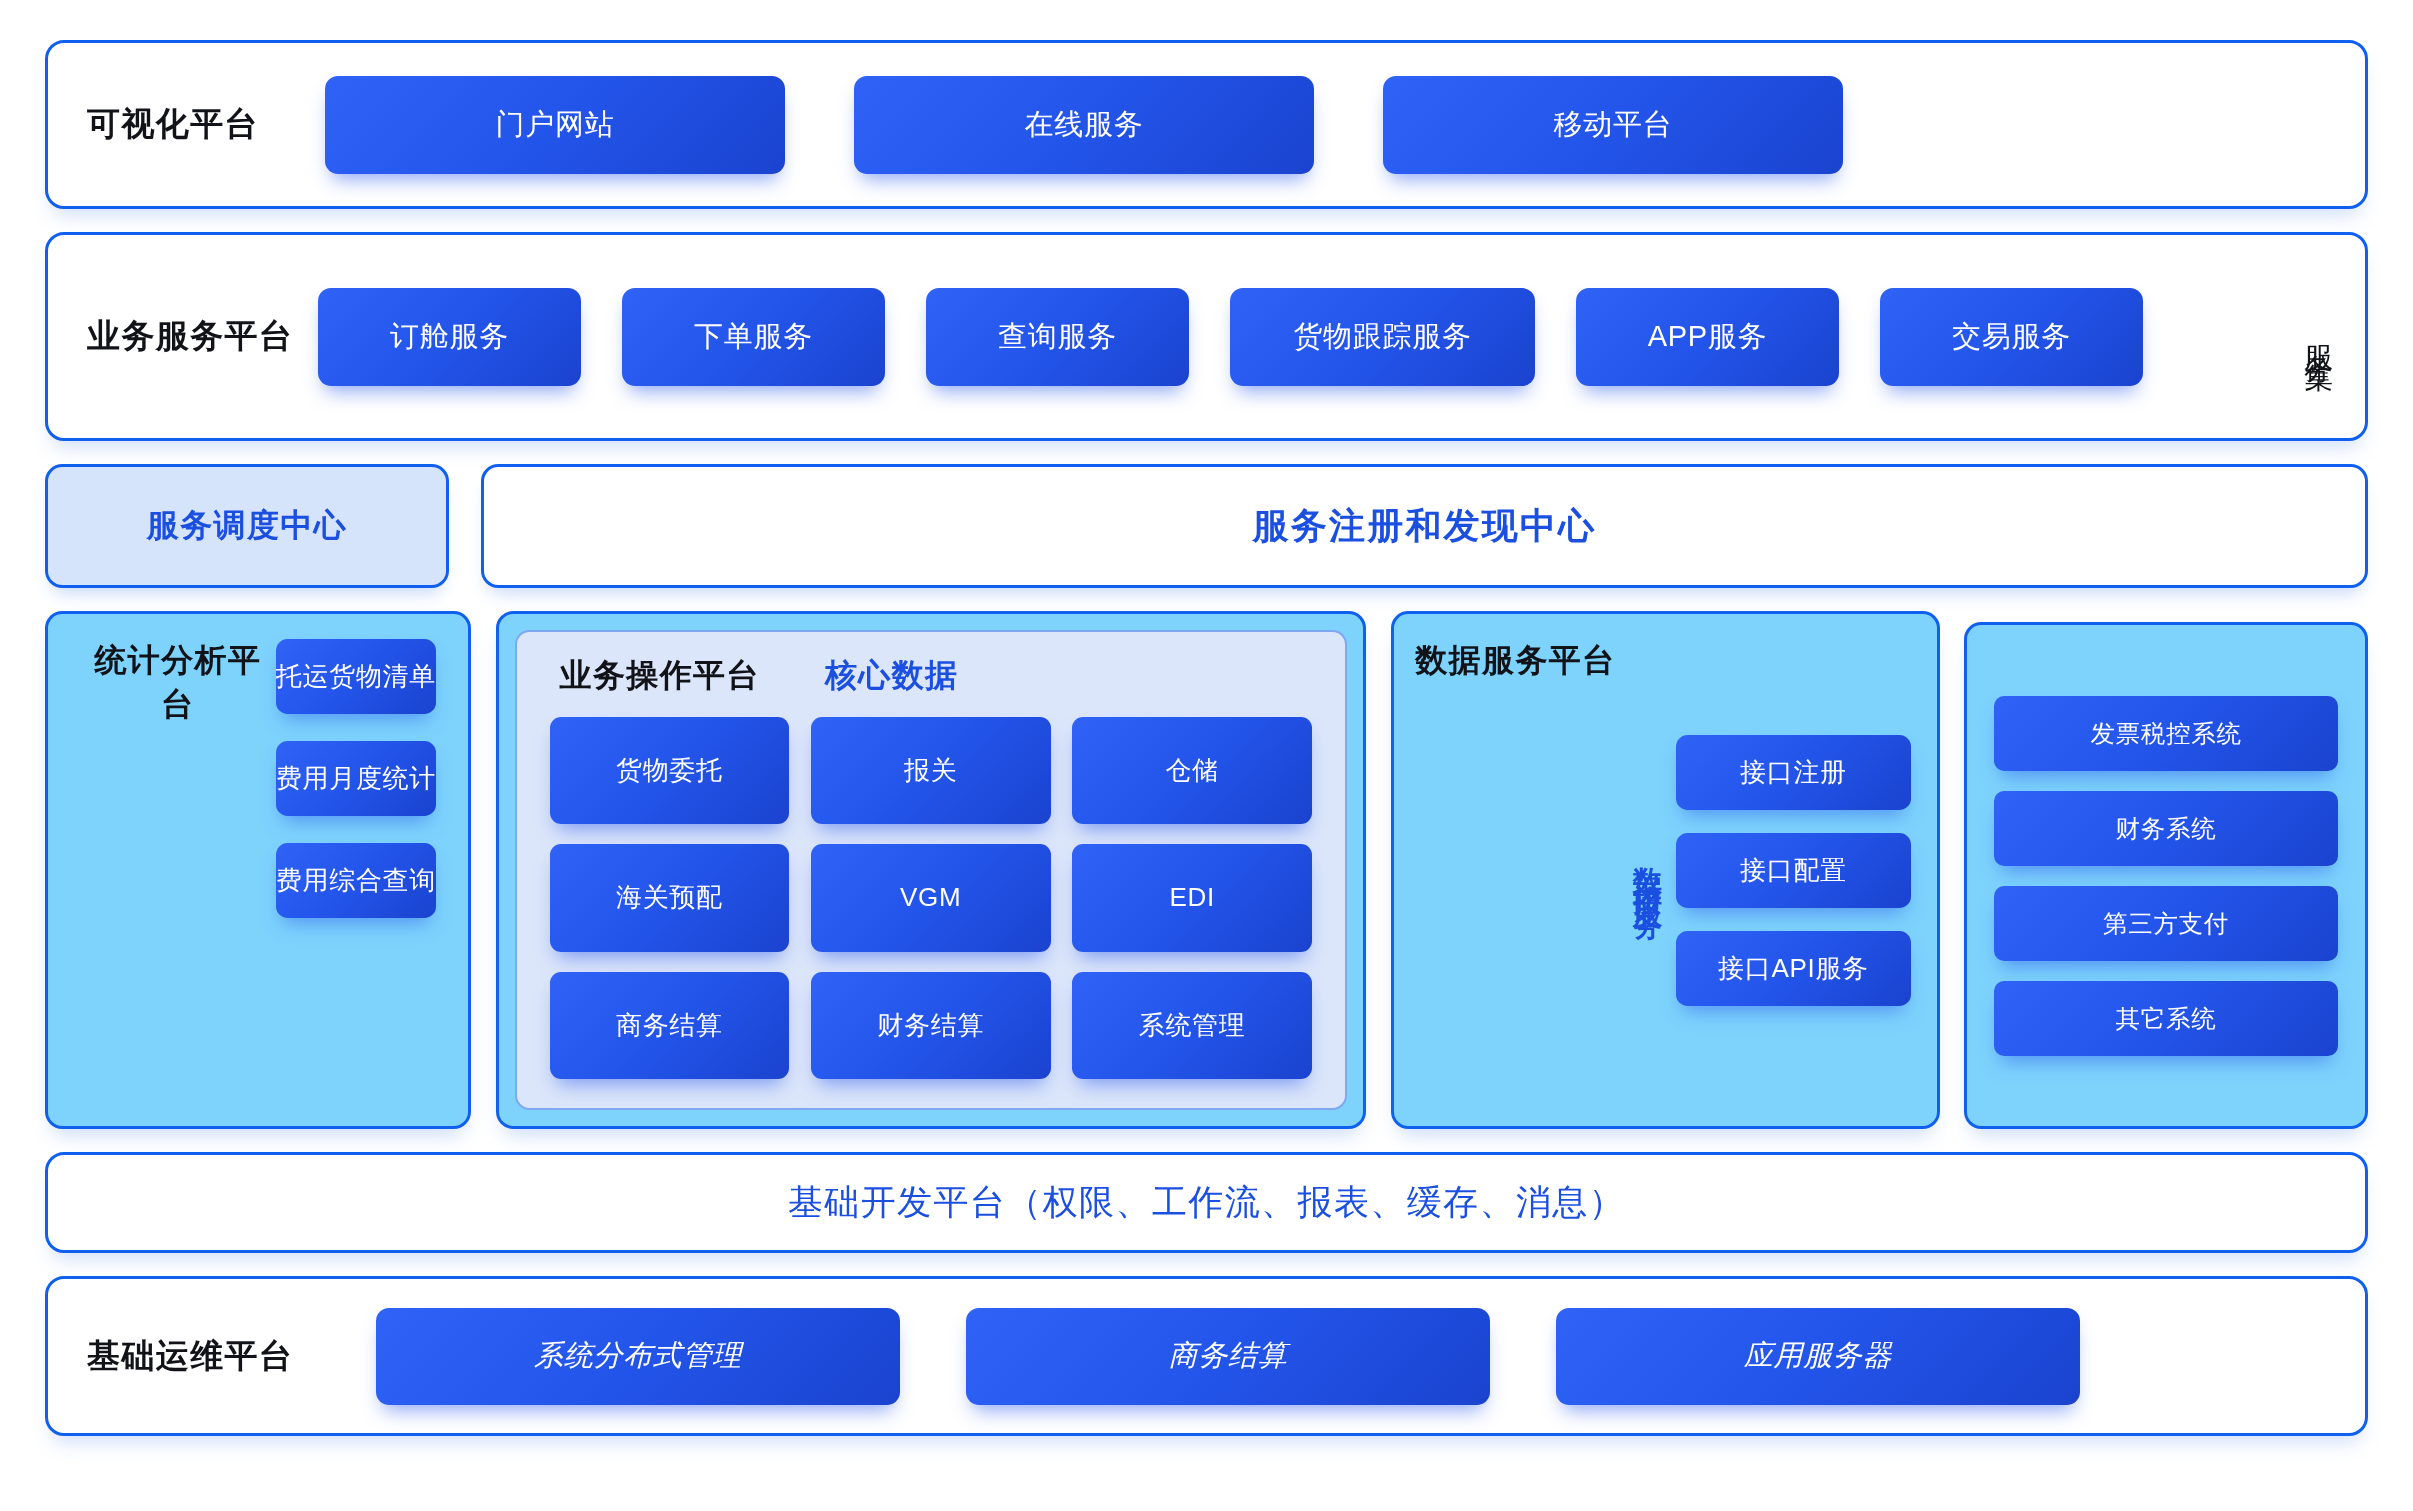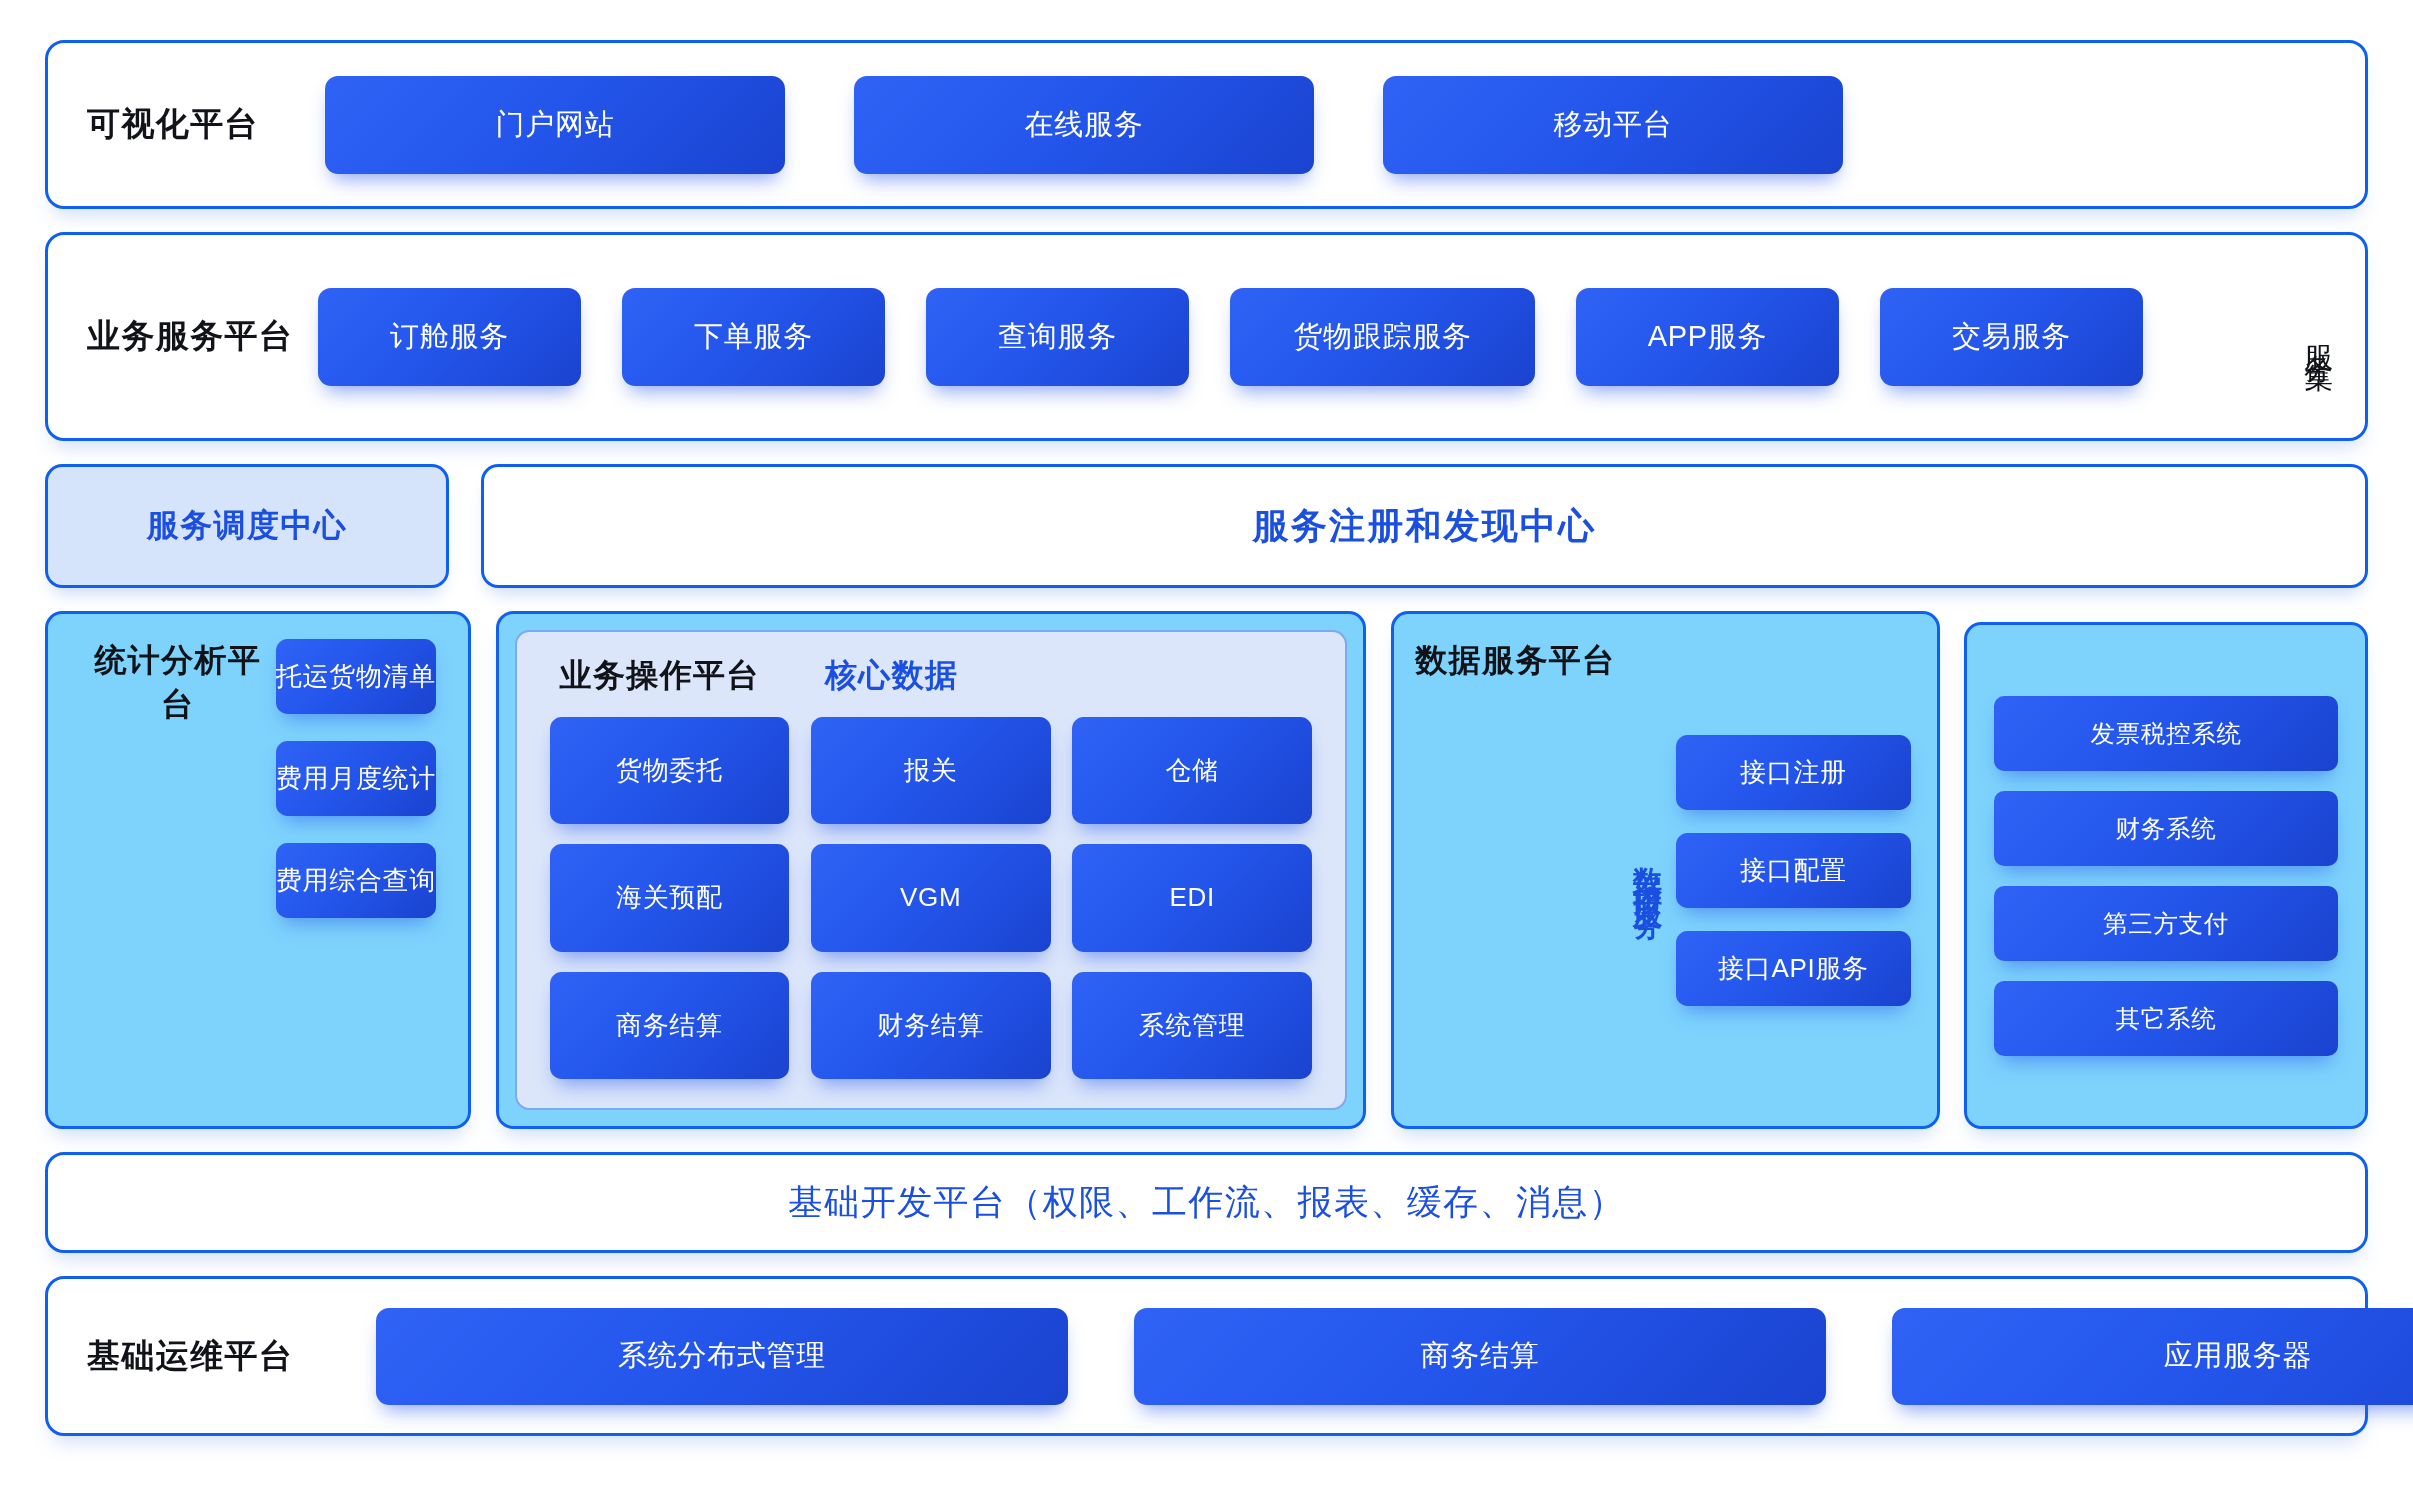--- a/index.html
+++ b/index.html
@@ -196,21 +196,21 @@
     font-size: 32px;
     color: #1B4FE0;
     letter-spacing: 1.4px;
   }
   #ops-grid {
     display: grid;
     grid-template-columns: repeat(3, 1fr);
     gap: 20px 21.7px;
     flex: 1;
   }
-  #ops-grid .btn { height: 100%; min-height: 69px; }
+  #ops-grid .btn { height: 100%; min-height: 69px; border-radius: 11px; }
 
   
   #col-data { width: 549px; padding: 24.5px 26px 24.5px 21.7px; }
   #col-data .col-title { margin-bottom: 19px; }
   #col-data .body { display: flex; flex: 1; gap: 14.4px; align-items: stretch; }
   #data-vert {
     writing-mode: vertical-rl;
     text-orientation: upright;
     font-weight: 700;
     font-size: 29px;
@@ -259,21 +259,21 @@
 
   
   #row-baseops { height: 160px; padding: 0 33px 0 39px; flex: none; }
   #row-baseops .section-title { width: 289px; }
   #row-baseops .btn-wrap {
     flex: 1;
     display: flex;
     gap: 66px;
     justify-content: flex-start;
   }
-  #row-baseops .btn { width: 692px; height: 97px; }
+  #row-baseops .btn { width: 524px; height: 97px; font-style: italic; }
 </style>
 </head>
 <body>
 
 <div id="canvas">
 
   <div class="section" id="row-visual">
     <div class="section-title">可视化平台</div>
     <div class="btn-wrap">
       <div class="btn">门户网站</div>

